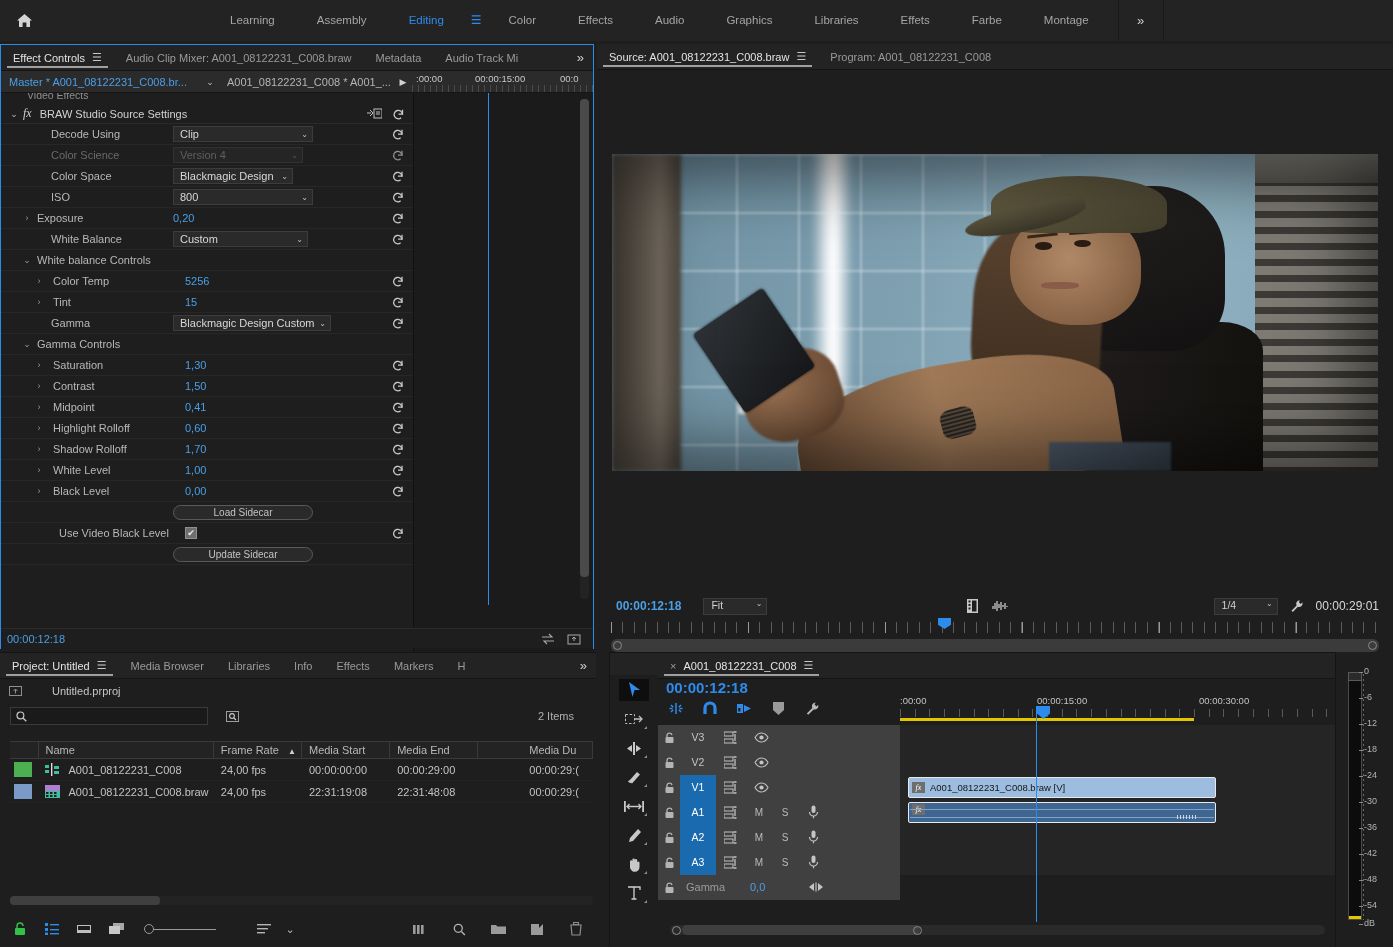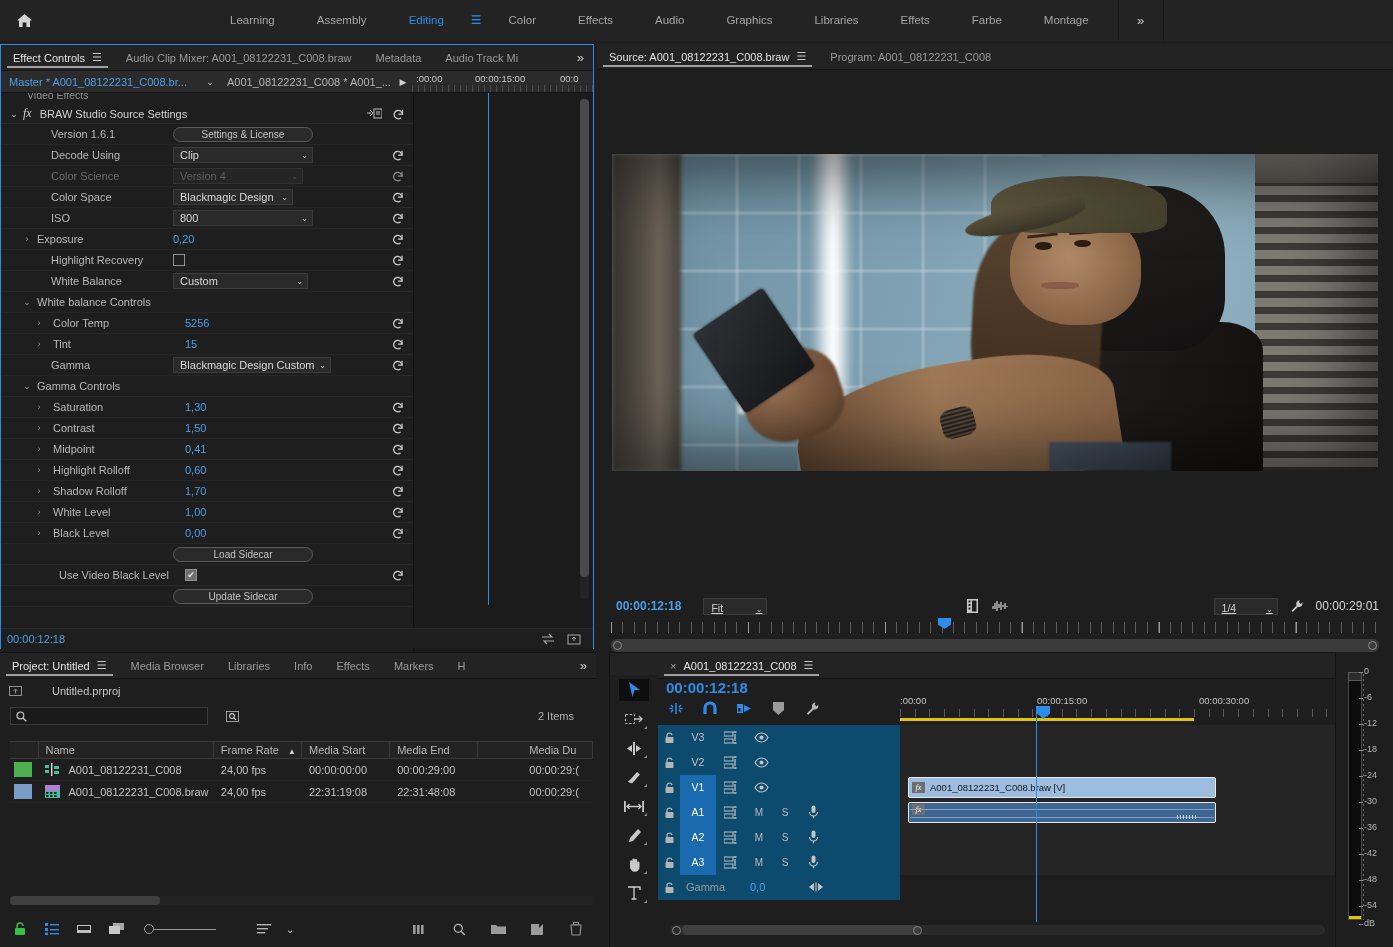--- a/index.html
+++ b/index.html
@@ -261,22 +261,22 @@
   }
   .vf-vig { position:absolute; inset:0; box-shadow: inset 0 0 70px 22px rgba(0,0,0,.55); }
 
   .src-ctrlrow {
     position:absolute; left:0; top: 548px; width: 796px; height: 28px;
     display:flex; align-items:center;
   }
   .src-tc { color:#4b9fe8; font-size:12px; font-weight:bold; margin-left:19px; }
   .mini-sel {
     margin-left: 22px; height: 17px; background:#2a2a2a; border:1px solid #3c3c3c;
-    color:#d0d0d0; font-size:10.5px; display:flex; align-items:flex-end; padding:0 4px 0 7px;
-    min-width: 64px; cursor:pointer;text-decoration:underline;
+    color:#d0d0d0; font-size:10.5px; display:flex; align-items:flex-start; padding:0 4px 0 7px;
+    min-width: 64px; cursor:pointer;
   }
   .mini-sel .cc { margin-left:auto; font-size:8px; color:#c0c0c0; padding-left:8px;}
   .src-mid-icons { margin-left: 200px; display:flex; gap: 14px; align-items:center; color:#cccccc;}
   .src-right { margin-left:auto; display:flex; align-items:center; gap:12px; padding-right: 14px;}
   .src-dur { color:#d8d8d8; font-size:12px;}
 
   .src-scrub {
     position:absolute; left:14px; top: 578px; width: 768px; height: 14px;
   }
   .scrub-ticks {
@@ -395,21 +395,21 @@
   .tl-playhead-top {
     position:absolute; top: 11px; width: 13px; height: 13px; background:#2d8ceb;
     clip-path: polygon(0 0, 100% 0, 100% 58%, 50% 100%, 0 58%);
   }
 
   .tl-tracks { position:absolute; left: 48px; top: 72px; width: 736px; height: 192px; }
   .trk {
     position:relative; height: 25px; border-bottom:1px solid #141414; display:flex; align-items:center;
     background:#1c1c1c;
   }
-  .trk .hdr { width: 242px; height:25px; display:flex; align-items:center; background:#0c4a6e;}
+  .trk .hdr { width: 242px; height:25px; display:flex; align-items:center; background:#404040;}
   .trk .lockico { width:22px; display:flex; justify-content:center; align-items:center; cursor:pointer;}
   .trk .tname {
     width: 36px; height: 25px; display:flex; align-items:center; justify-content:center;
     font-size: 10.5px; color:#c4c4c4; cursor:pointer;
   }
   .trk .tname.on { background:#1a6ab0; color:#fff; }
   .trk .ticon { width: 30px; display:flex; align-items:center; justify-content:center; cursor:pointer;}
   .trk .tiny { width: 26px; text-align:center; font-size:10px; color:#bababa; cursor:pointer;}
   .trk .lane { flex:1; height:25px; background:#252525; position:relative; }
   .trk.master .hdr { width: 242px; }
@@ -549,25 +549,20 @@
             </span>
             <span>
               <svg width="13" height="13" viewBox="0 0 13 13">
                   <path d="M10.5 7.5a4.2 4.2 0 1 0-1.4 3.2" stroke="#c8c8c8" fill="none" stroke-width="1.3"></path>
                   <path d="M10.5 2.8v4.4h-4" stroke="#c8c8c8" fill="none" stroke-width="1.3"></path>
                 </svg>
             </span>
           </span>
         </div>
 
-        <div class="row">
-          <span class="tri blank"></span>
-          <span class="rname indent">Version 1.6.1</span>
-          <span class="ctrl-btn">Settings &amp; License</span>
-        </div>
 
         <div class="row">
           <span class="tri blank"></span>
           <span class="rname indent">Decode Using</span>
           <span class="ctrl-sel" style="width:140px">
             <span class="cv">Clip</span>
             <span class="cc">⌄</span>
           </span>
           <span class="reset">
             <svg width="14" height="13" viewBox="0 0 13 13">
@@ -627,31 +622,20 @@
           <span class="rname">Exposure</span>
           <span class="rval">0,20</span>
           <span class="reset">
             <svg width="14" height="13" viewBox="0 0 13 13">
                 <path d="M10.5 7.5a4.2 4.2 0 1 0-1.4 3.2" stroke="#c8c8c8" fill="none" stroke-width="1.3"></path>
                 <path d="M10.5 2.8v4.4h-4" stroke="#c8c8c8" fill="none" stroke-width="1.3"></path>
               </svg>
           </span>
         </div>
 
-        <div class="row">
-          <span class="tri blank"></span>
-          <span class="rname indent">Highlight Recovery</span>
-          <span class="chk"></span>
-          <span class="reset">
-            <svg width="14" height="13" viewBox="0 0 13 13">
-                <path d="M10.5 7.5a4.2 4.2 0 1 0-1.4 3.2" stroke="#c8c8c8" fill="none" stroke-width="1.3"></path>
-                <path d="M10.5 2.8v4.4h-4" stroke="#c8c8c8" fill="none" stroke-width="1.3"></path>
-              </svg>
-          </span>
-        </div>
 
         <div class="row">
           <span class="tri blank"></span>
           <span class="rname indent">White Balance</span>
           <span class="ctrl-sel" style="width:135px">
             <span class="cv">Custom</span>
             <span class="cc">⌄</span>
           </span>
           <span class="reset">
             <svg width="14" height="13" viewBox="0 0 13 13">

